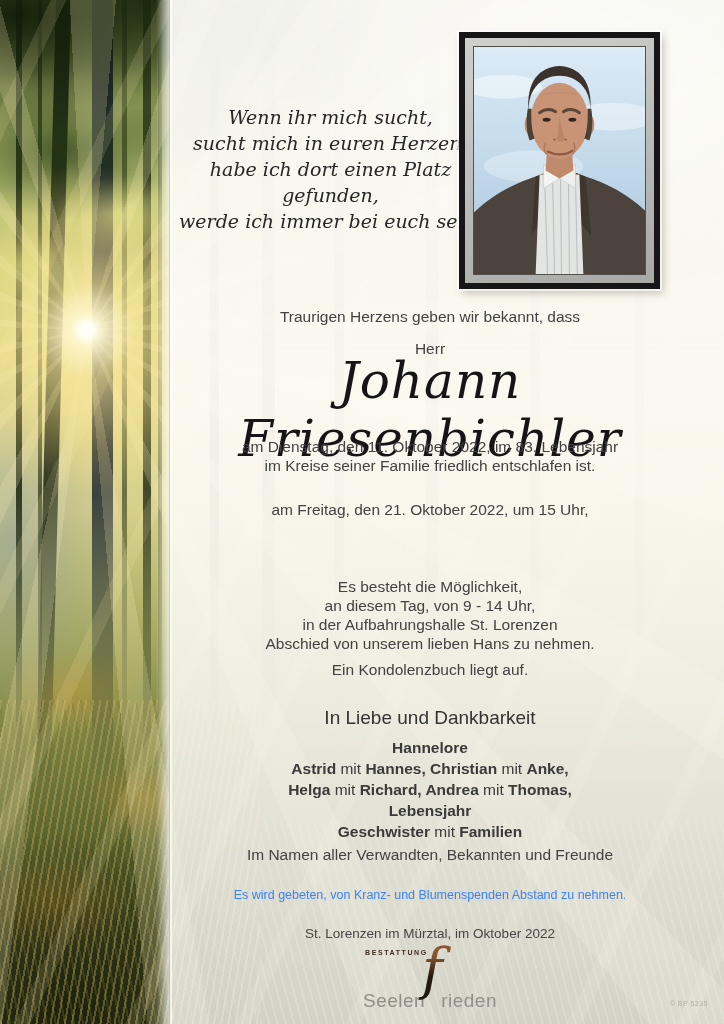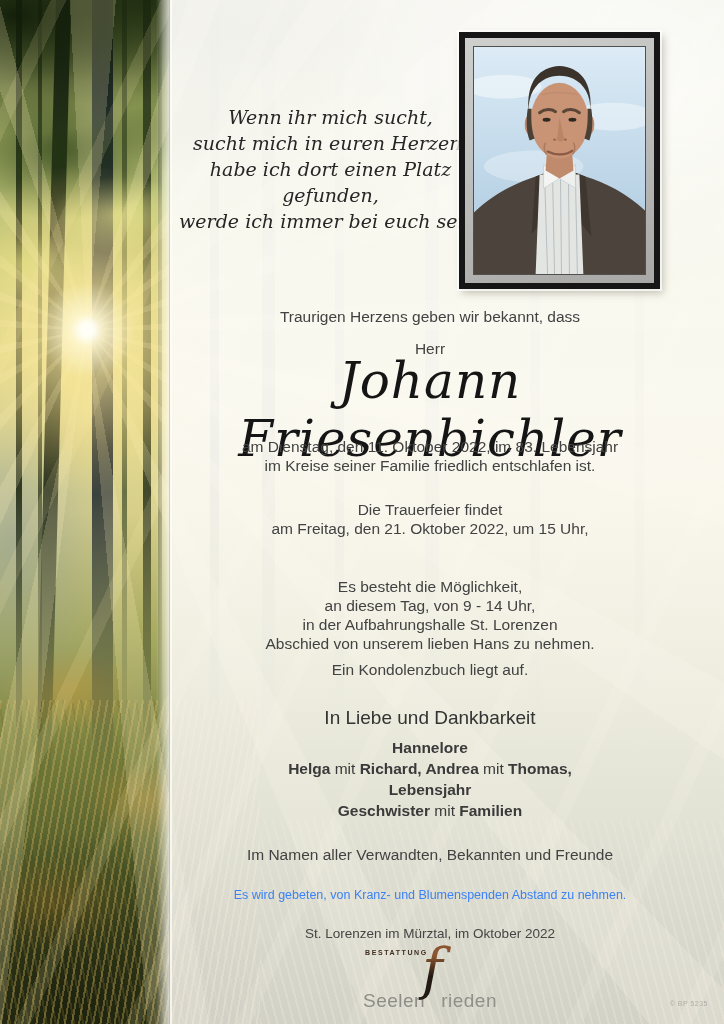--- a/index.html
+++ b/index.html
@@ -190,36 +190,36 @@
   <div class="tb announcement">Traurigen Herzens geben wir bekannt, dass</div>
   <div class="tb salutation">Herr</div>
   <div class="tb name">Johann Friesenbichler</div>
 
   <div class="tb para death">
     <div>am Dienstag, den 11. Oktober 2022, im 83. Lebensjahr</div>
     <div>im Kreise seiner Familie friedlich entschlafen ist.</div>
   </div>
 
   <div class="tb para funeral">
-    <div>Die Trauerfeier findet</div>
     <div>am Freitag, den 21. Oktober 2022, um 15 Uhr,</div>
   </div>
 
   <div class="tb para viewing">
     <div>Es besteht die Möglichkeit,</div>
     <div>an diesem Tag, von 9 - 14 Uhr,</div>
     <div>in der Aufbahrungshalle St. Lorenzen</div>
     <div>Abschied von unserem lieben Hans zu nehmen.</div>
   </div>
 
   <div class="tb condolence">Ein Kondolenzbuch liegt auf.</div>
   <div class="tb closing">In Liebe und Dankbarkeit</div>
 
   <div class="tb family">
     <div class="family-line"><b>Hannelore</b><span></span><b></b><span></span><b></b></div>
+    <div class="family-line"><b>Astrid</b><span> mit </span><b>Hannes, Christian</b><span> mit </span><b>Anke,</b></div>
     <div class="family-line"><b>Helga</b><span> mit </span><b>Richard, Andrea</b><span> mit </span><b>Thomas,</b></div>
     <div class="family-line"><b>Lebensjahr</b><span></span><b></b><span></span><b></b></div>
     <div class="family-line"><b>Geschwister</b><span> mit </span><b>Familien</b><span></span><b></b></div>
   </div>
 
   <div class="tb on-behalf">Im Namen aller Verwandten, Bekannten und Freunde</div>
   <div class="tb donation">Es wird gebeten, von Kranz- und Blumenspenden Abstand zu nehmen.</div>
   <div class="tb place-date">St. Lorenzen im Mürztal, im Oktober 2022</div>
 
   <div class="logo">

